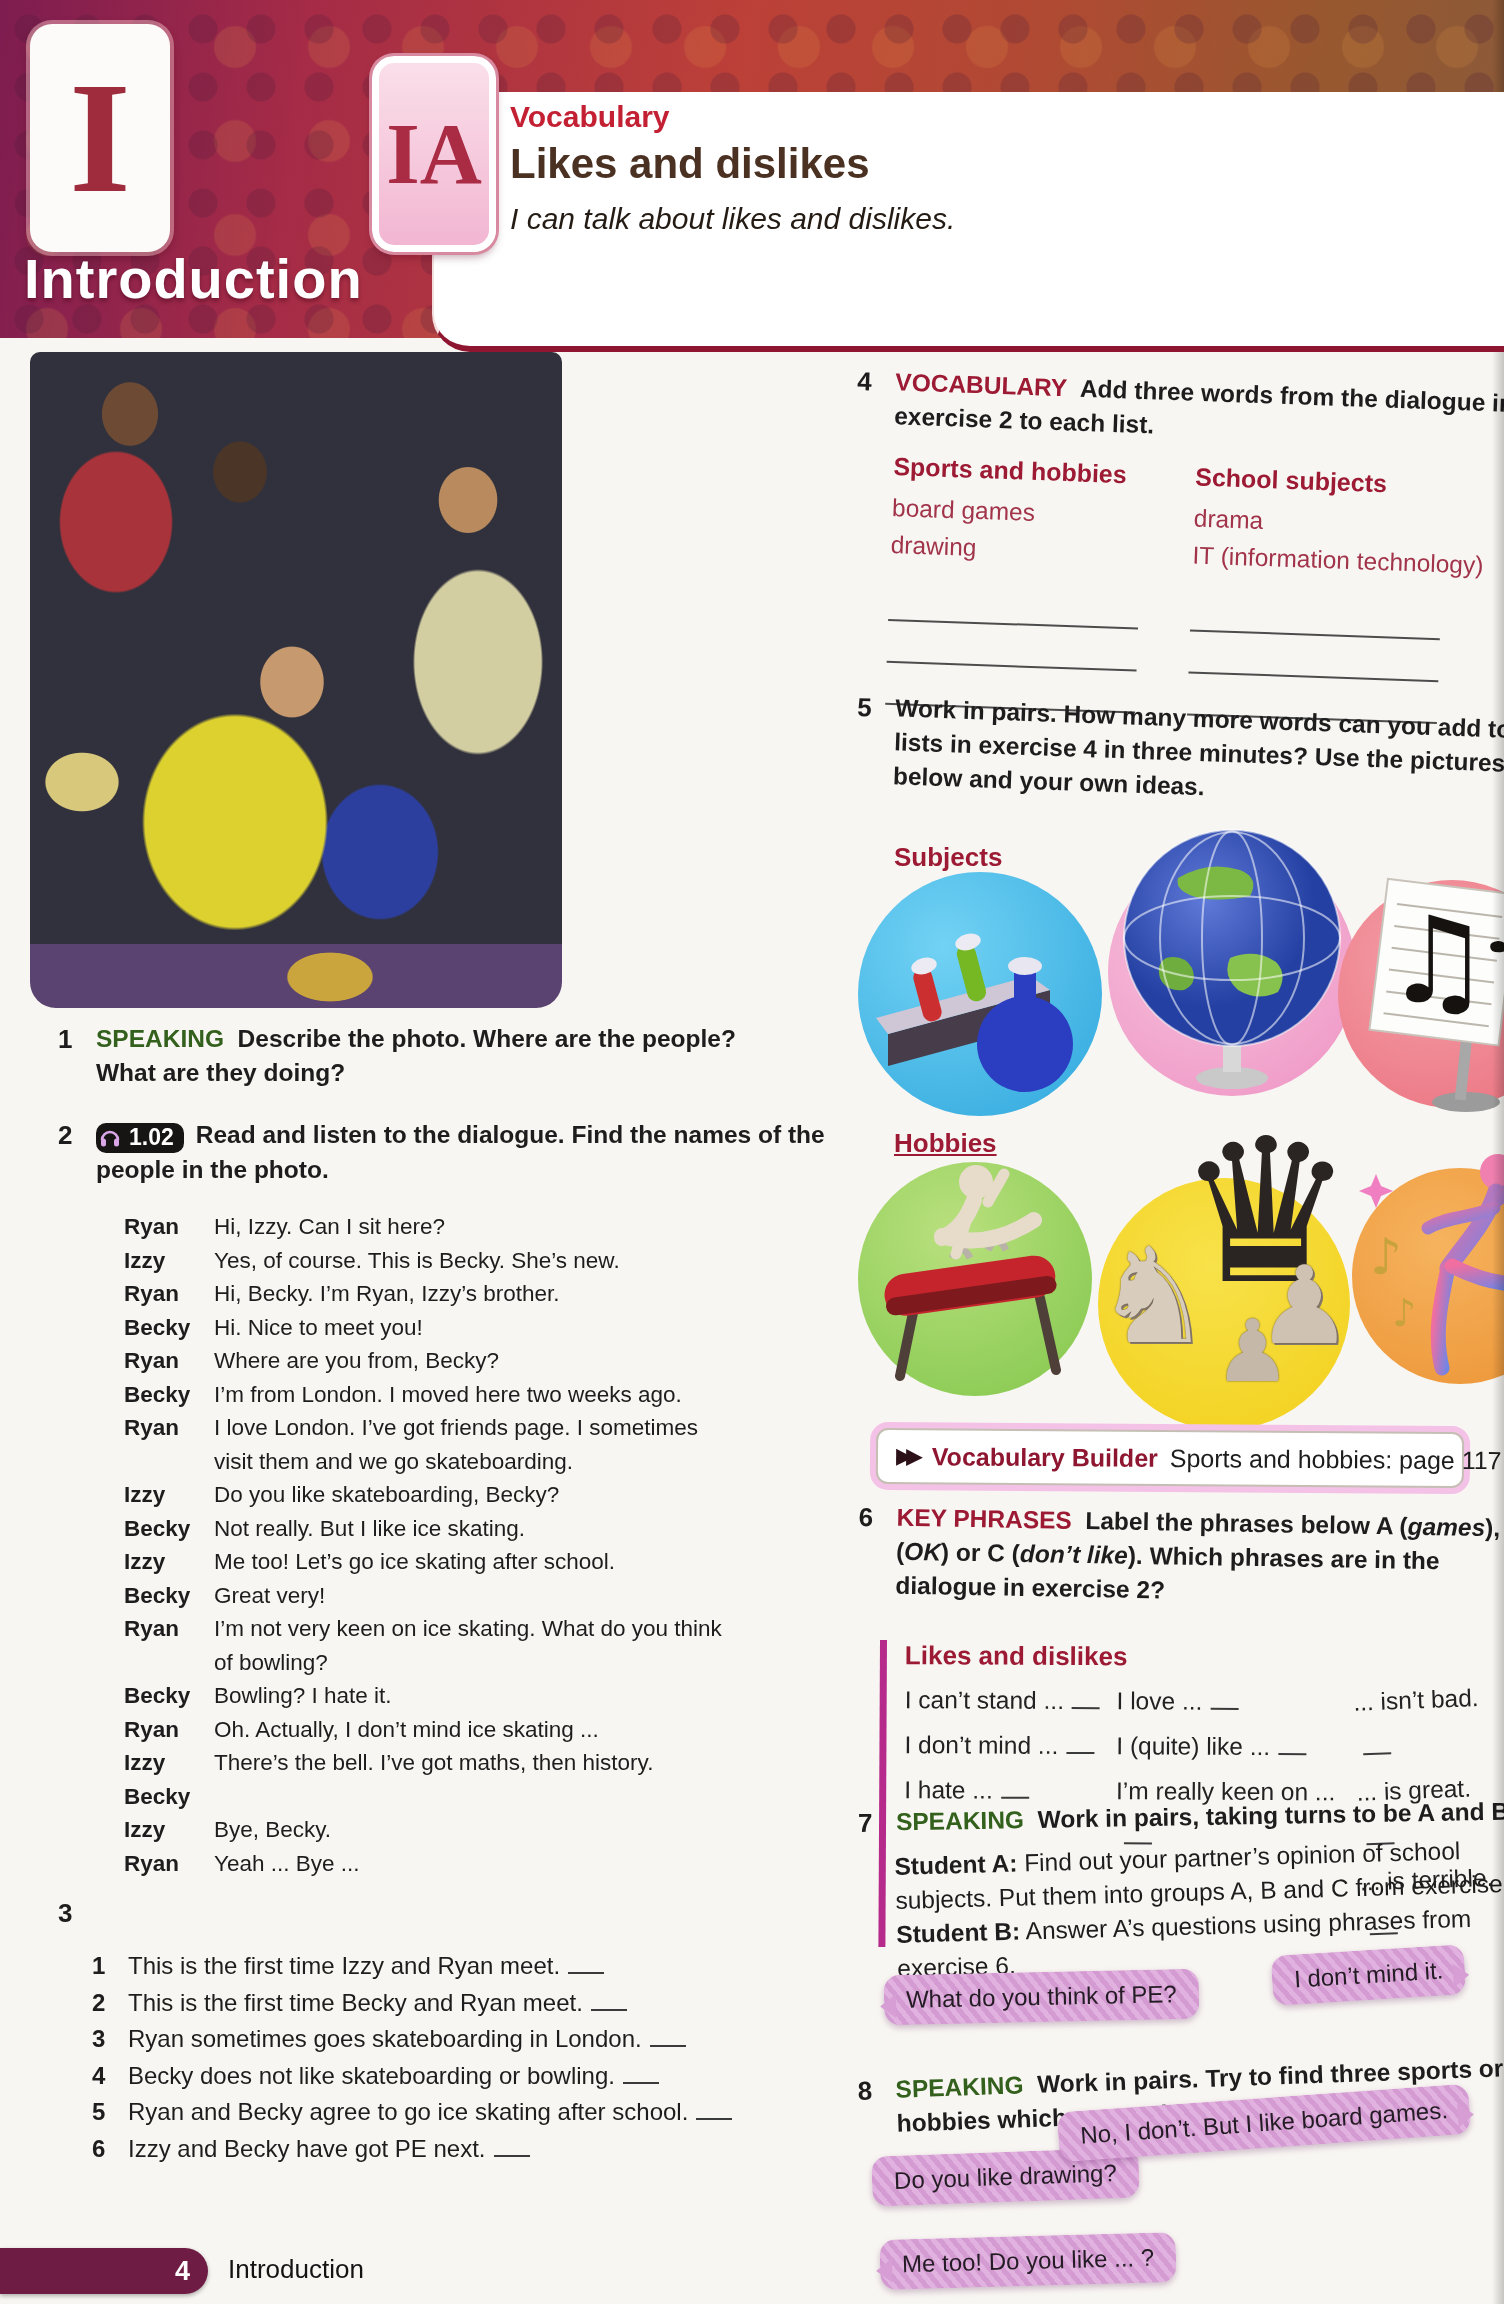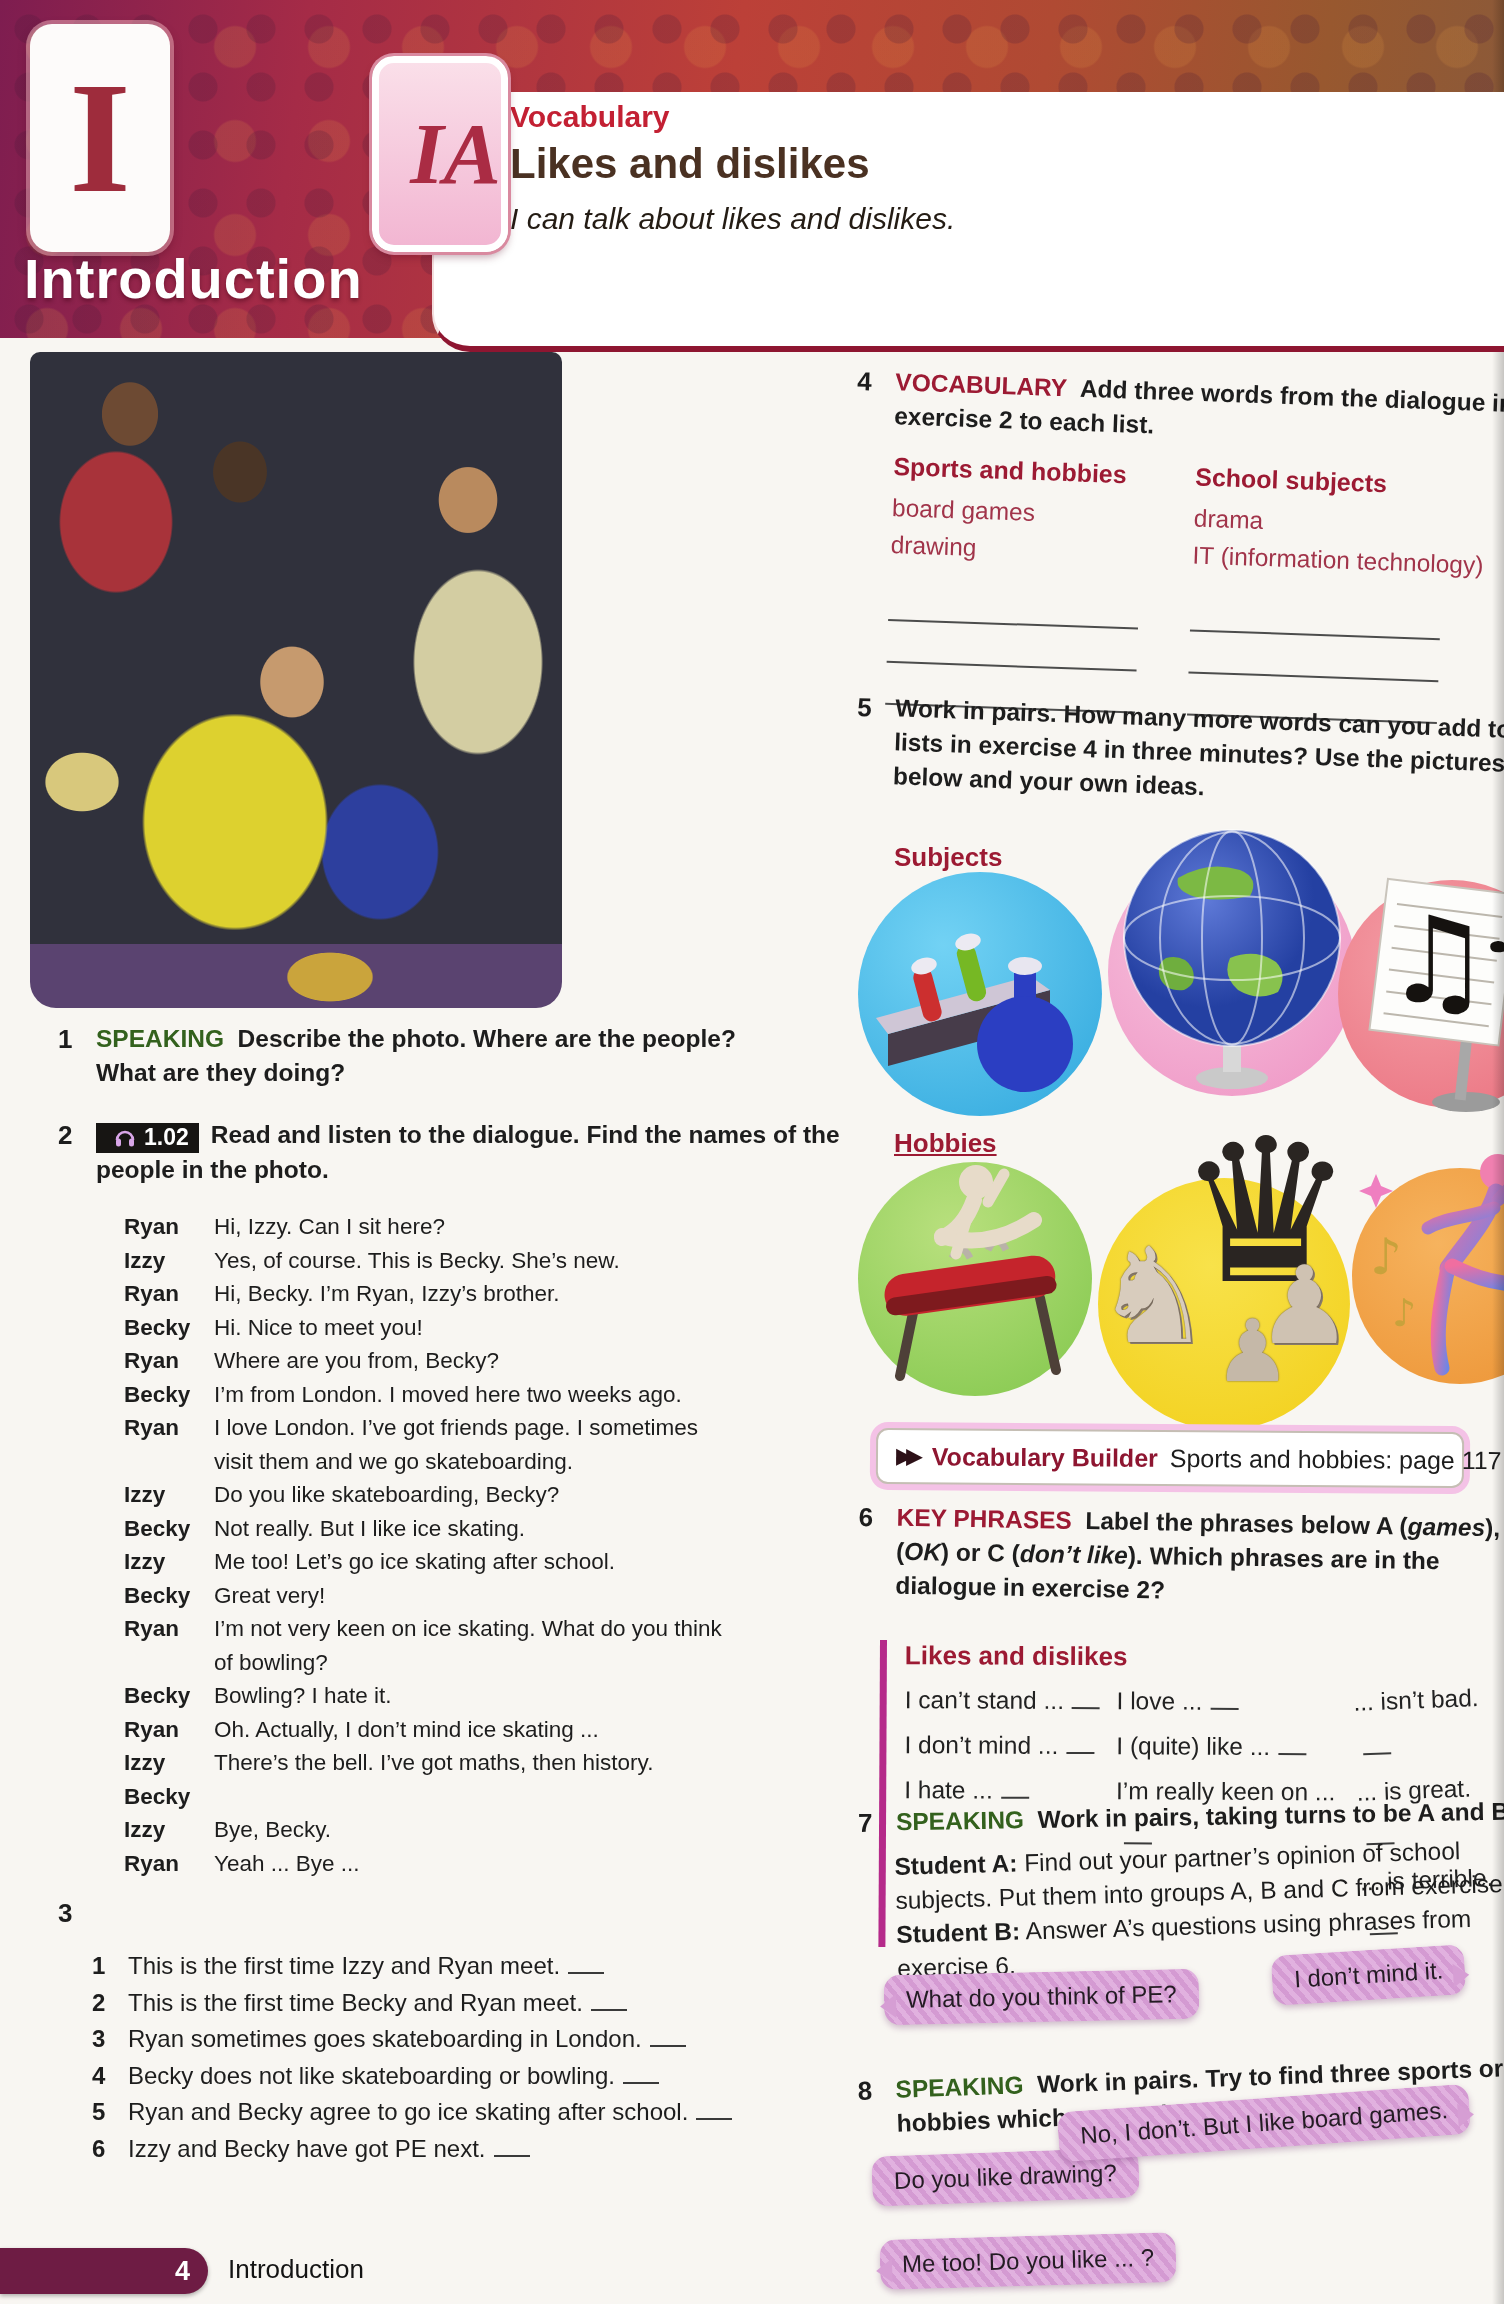--- a/index.html
+++ b/index.html
@@ -17,23 +17,23 @@
   .unit-card{position:absolute;left:30px;top:24px;width:140px;height:228px;background:#fdfbfa;border-radius:22px;
     box-shadow:0 0 0 4px rgba(255,195,205,.45),0 5px 12px rgba(60,0,20,.45);display:flex;align-items:center;justify-content:center;z-index:3;}
   .unit-card span{font-family:"Liberation Serif",serif;font-weight:bold;font-size:158px;color:#9e2c3c;line-height:1;}
   .unit-title{position:absolute;left:24px;top:246px;font-size:56px;font-weight:bold;color:#fff;letter-spacing:1px;
     text-shadow:0 3px 4px rgba(60,0,20,.45);z-index:3;}
   .callout{position:absolute;left:432px;top:92px;width:1072px;height:260px;background:#fff;
     border-bottom:6px solid #8e1631;border-left:2px solid #f3dede;border-bottom-left-radius:38px;z-index:2;}
   .vocab-label{position:absolute;left:76px;top:8px;color:#c32033;font-weight:bold;font-size:30px;}
   .lesson-title{position:absolute;left:76px;top:48px;color:#4a3122;font-weight:bold;font-size:42px;}
   .lesson-goal{position:absolute;left:76px;top:110px;color:#241c14;font-style:italic;font-size:30px;}
-  .lesson-badge{position:absolute;left:372px;top:56px;width:136px;height:196px;background:linear-gradient(#fadfe9,#f2b6d2);
+  .lesson-badge{position:absolute;left:372px;top:56px;width:124px;height:196px;background:linear-gradient(#fadfe9,#f2b6d2);
     border:7px solid #fff;border-radius:22px;box-shadow:0 0 0 3px #d9899f,0 5px 9px rgba(80,0,30,.35);
-    display:flex;align-items:center;justify-content:flex-end;z-index:4;font-style:italic;}
+    display:flex;align-items:center;justify-content:center;z-index:4;}
   .lesson-badge span{font-family:"Liberation Serif",serif;font-weight:bold;font-size:86px;color:#aa2c44;}
 
   
   .photo{position:absolute;left:30px;top:352px;width:532px;height:656px;border-radius:10px 10px 26px 26px;
     background-color:#30313c;
     background-image:
       radial-gradient(ellipse 46px 52px at 100px 62px,#6d4a33 0 60%,transparent 62%),
       radial-gradient(ellipse 92px 115px at 86px 170px,#a8333a 0 60%,transparent 62%),
       radial-gradient(ellipse 44px 50px at 210px 120px,#4a3526 0 60%,transparent 62%),
       radial-gradient(ellipse 48px 54px at 438px 148px,#b98a5e 0 60%,transparent 62%),
@@ -48,22 +48,22 @@
   
   .exrow{position:absolute;display:flex;align-items:flex-start;}
   .exrow .n{font-weight:bold;font-size:26px;width:38px;flex:none;line-height:34px;}
   .exrow p{font-weight:bold;font-size:24.5px;line-height:34px;}
   .tag-g{color:#33611d;}
   .tag-r{color:#9c1a33;}
   .it{font-style:italic;}
 
   #ex1{left:58px;top:1022px;width:720px;}
   #ex2{left:58px;top:1118px;width:800px;}
-  .audio-badge{display:inline-flex;align-items:center;gap:5px;background:#171513;border-radius:0;
-    padding:1px 10px 3px 15px;margin-right:12px;vertical-align:-6px;}
+  .audio-badge{display:inline-flex;align-items:center;gap:5px;background:#171513;border-radius:10px;
+    padding:1px 10px 3px 0;margin-right:12px;vertical-align:-6px;}
   .audio-badge b{color:#fff;font-size:23px;line-height:26px;}
 
   .dialogue{position:absolute;left:124px;top:1210px;width:612px;font-size:22.5px;line-height:33.5px;}
   .dl-row{display:grid;grid-template-columns:90px 1fr;}
   .dl-name{font-weight:bold;}
 
   #ex3h{left:58px;top:1896px;width:660px;}
   .ex3-list{position:absolute;left:92px;top:1948px;width:680px;font-size:24px;line-height:36.5px;}
   .t-row{display:grid;grid-template-columns:36px 1fr;}
   .t-row .tn{font-weight:bold;}

